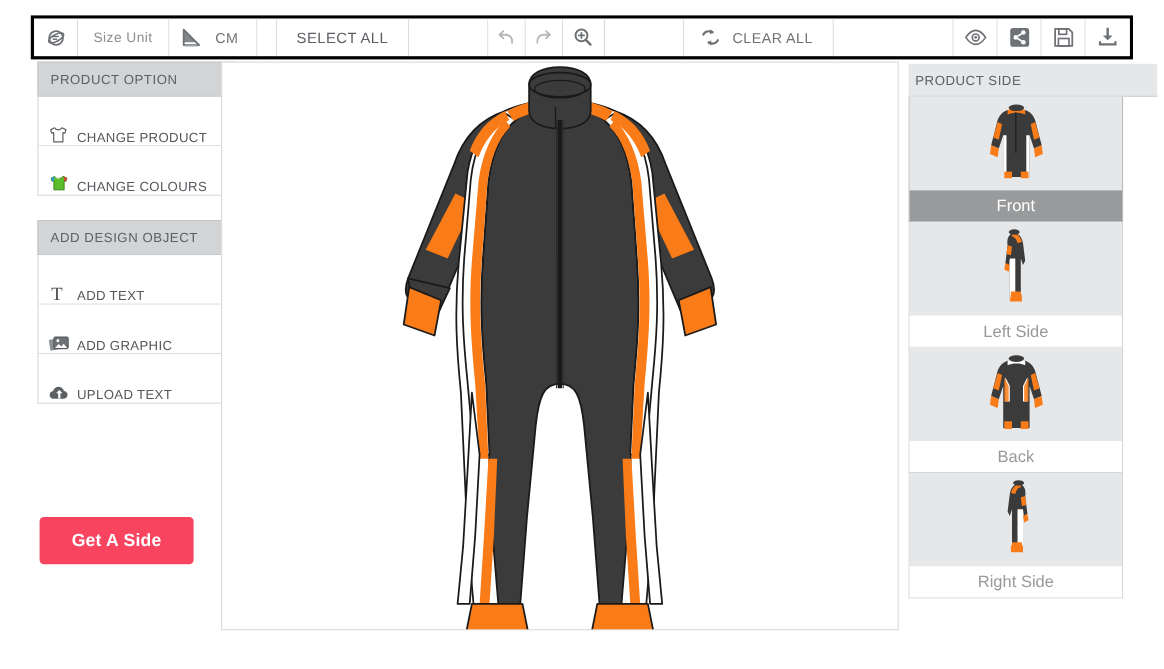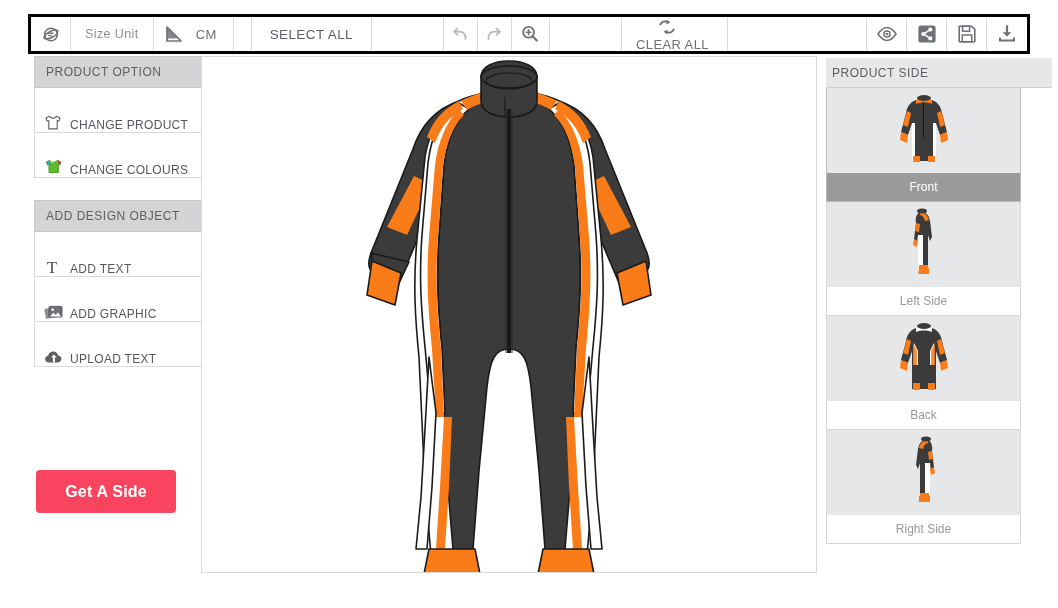--- a/index.html
+++ b/index.html
@@ -132,21 +132,21 @@
   .thumb:first-of-type { border-top: 1px solid #d6d7d9; }
   .thumb-img {
     height: 85px;
     background: #e6e7e9;
     display: flex; align-items: center; justify-content: center;
   }
   .thumb-img.sel { background: #e6e7e9; }
   .thumb-label {
     height: 28px;
     display: flex; align-items: center; justify-content: center;
-    font-size: 12px;
+    font-size: 15px;
     color: #98999b;
     background: #ffffff;
   }
   .thumb.selected .thumb-label {
     background: #989a9c;
     color: #ffffff;
   }
   .thumb.selected { border-color: #b9babc; }
 
   
@@ -217,21 +217,21 @@
         <svg width="20" height="20" viewBox="0 0 20 20">
           <circle cx="8.6" cy="8.2" r="5.4" fill="none" stroke="#6e7175" stroke-width="1.8"></circle>
           <path d="M6.2 8.2h4.8M8.6 5.8v4.8" stroke="#6e7175" stroke-width="1.6" stroke-linecap="round"></path>
           <path d="M12.6 12.3l4.2 4.2" stroke="#6e7175" stroke-width="2.2" stroke-linecap="round"></path>
         </svg>
       </span>
     </div>
 
     <div class="tb-cell" style="width:72px;"></div>
 
-    <div class="tb-cell" style="padding:0 18px 0 14px;flex-direction:column;">
+    <div class="tb-cell" style="padding:0 18px 0 14px;">
       <span class="ico" style="margin-right:10px;">
         <svg width="20" height="20" viewBox="0 0 20 20">
           <path d="M3.4 7.4c1.4-2.6 4.4-3.6 7-2.6l1.4.6" fill="none" stroke="#6e7175" stroke-width="2" stroke-linecap="round"></path>
           <path d="M9.6 2.7l3.2 2.5-3.3 2.2" fill="#6e7175"></path>
           <path d="M16.6 12.6c-1.4 2.6-4.4 3.6-7 2.6l-1.4-.6" fill="none" stroke="#6e7175" stroke-width="2" stroke-linecap="round"></path>
           <path d="M10.4 17.3l-3.2-2.5 3.3-2.2" fill="#6e7175"></path>
         </svg>
       </span>
       <span>CLEAR ALL</span>
     </div>

